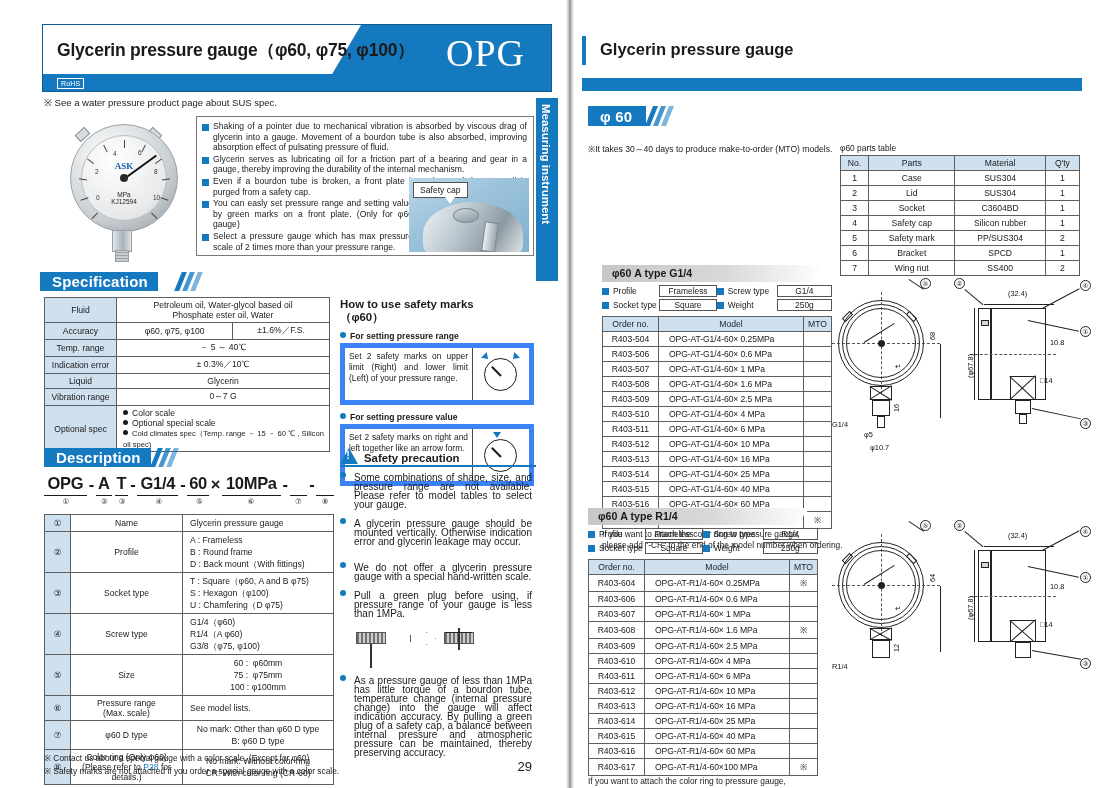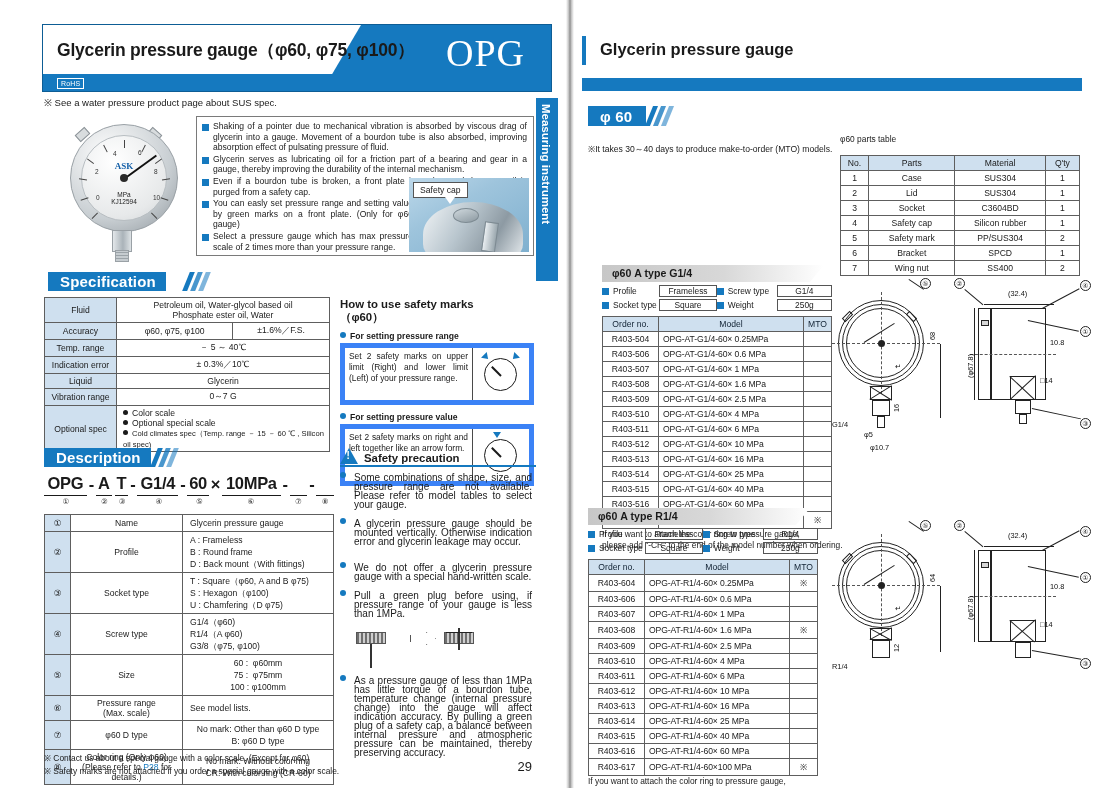--- a/index.html
+++ b/index.html
@@ -148,21 +148,21 @@
     position:absolute; left:57px; top:138px; width:14px; height:12px;
     background:repeating-linear-gradient(0deg,#c6ccd0 0 2px,#9ba3a8 2px 3px);
     border:1px solid #9aa1a6;
   }
   .ph-mark {
     position:absolute; width:13px; height:9px; background:#d8dcde;
     border:1px solid #8c9398;
   }
 
   
-  .spec-head { position:absolute; left:48px; top:272px;gap:17px; }
+  .spec-head { position:absolute; left:40px; top:272px;gap:17px; }
   table.grid { border-collapse:collapse; }
   table.grid td, table.grid th {
     border:1px solid #5e5e5e; font-size:8.6px; padding:2px 3px;
     text-align:center; font-weight:normal;
   }
   .spec-tab { position:absolute; left:44px; top:297px; width:286px; }
   .spec-tab td.k { width:72px; background:#cfe0ef; }
   .spec-tab td.v { }
   .spec-tab td.l { text-align:left; padding-left:6px; }
   .dot { display:inline-block; width:5px; height:5px; border-radius:50%;
@@ -232,21 +232,21 @@
   .desc-tab td.vlc { text-align:center; line-height:12px; }
   .foot-note { position:absolute; left:44px; font-size:8.4px; }
   .pno-l { position:absolute; right:34px; bottom:14px; font-size:13px; }
   a.pref { color:#1579bf; text-decoration:none; }
   .r-title {
     border-left:4px solid #1579bf; padding:4px 0 6px 14px;
     font-size:16.5px; font-weight:bold;
   }
   .mto-note { position:absolute; left:606px; top:143px; font-size:8.6px; }
 
-  .parts-cap { position:absolute; left:858px; top:134px; font-size:8.4px; }
+  .parts-cap { position:absolute; left:858px; top:143px; font-size:8.4px; }
   .parts-tab { position:absolute; left:858px; top:155px; width:240px; }
   .parts-tab th { background:#cfe0ef; font-size:8.4px; }
   .parts-tab td { font-size:8.4px; }
 
   
   .blk-head {
     position:relative; width:222px; height:17px; color:#1a1a1a;
     background:linear-gradient(90deg,#c7c7c7 0%,#d8d8d8 55%,#ffffff 100%);
     font-size:10.6px; font-weight:bold; padding:2px 0 0 10px;
     clip-path:polygon(0 0,100% 0,calc(100% - 14px) 100%,0 100%);
@@ -254,21 +254,21 @@
   .attr { display:flex; flex-wrap:wrap; width:230px; margin-top:3px; }
   .attr .cell { display:flex; align-items:center; width:115px; margin-bottom:2px; }
   .attr .sq { width:7px;height:7px;background:#1579bf;margin-right:4px; }
   .attr .nm { font-size:8.4px; width:46px; }
   .attr .bx { border:1px solid #555; font-size:8.4px; text-align:center;
     width:58px; padding:0 1px; }
   .mdl-tab { width:230px; margin-top:3px; }
   .mdl-tab th { background:#cfe0ef; font-size:8.4px; color:#123; }
   .mdl-tab td { font-size:8.2px; height:12px; }
   .mdl-tab td.ord { width:56px; }
-  .mdl-tab td.mdl { text-align:left; padding-left:4px; letter-spacing:-.1px; }
+  .mdl-tab td.mdl { text-align:left; padding-left:10px; letter-spacing:-.1px; }
   .mdl-tab td.mto { width:28px; }
   .cr-note { font-size:8.4px; line-height:11px; }
 
   
   .dwg { position:absolute; }
   .dw-num {
     position:absolute; width:11px; height:11px; border:1px solid #222; border-radius:50%;
     font-size:7px; text-align:center; line-height:10px; background:#fff;
   }
   .dw-txt { position:absolute; font-size:7.4px; color:#111; white-space:nowrap; }

